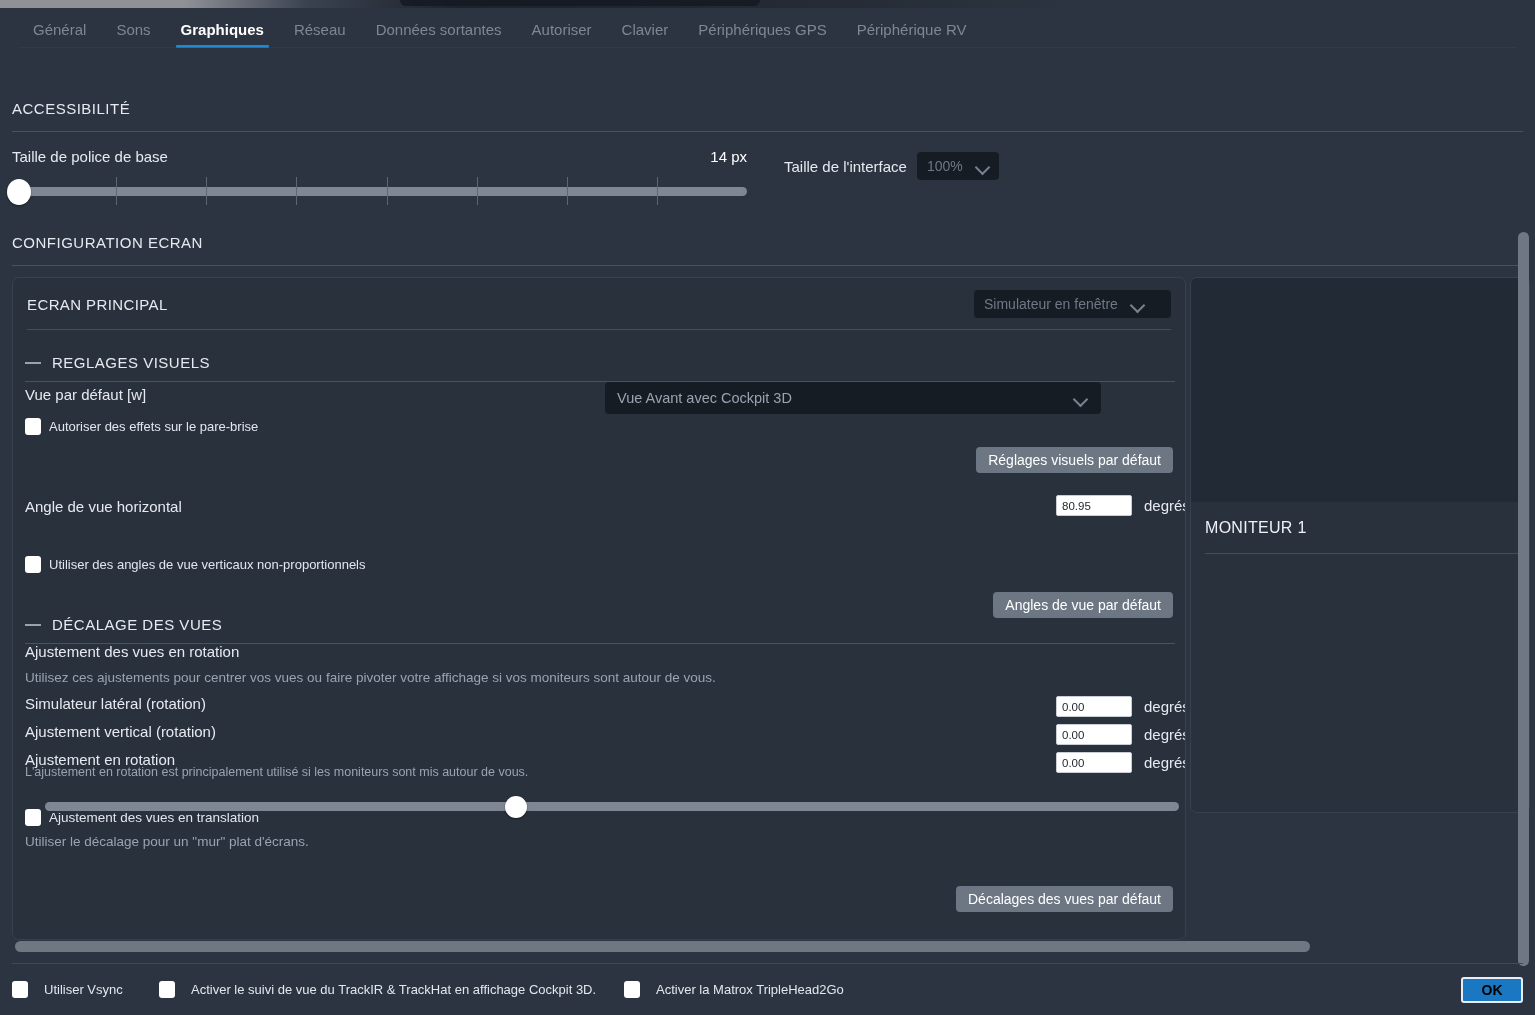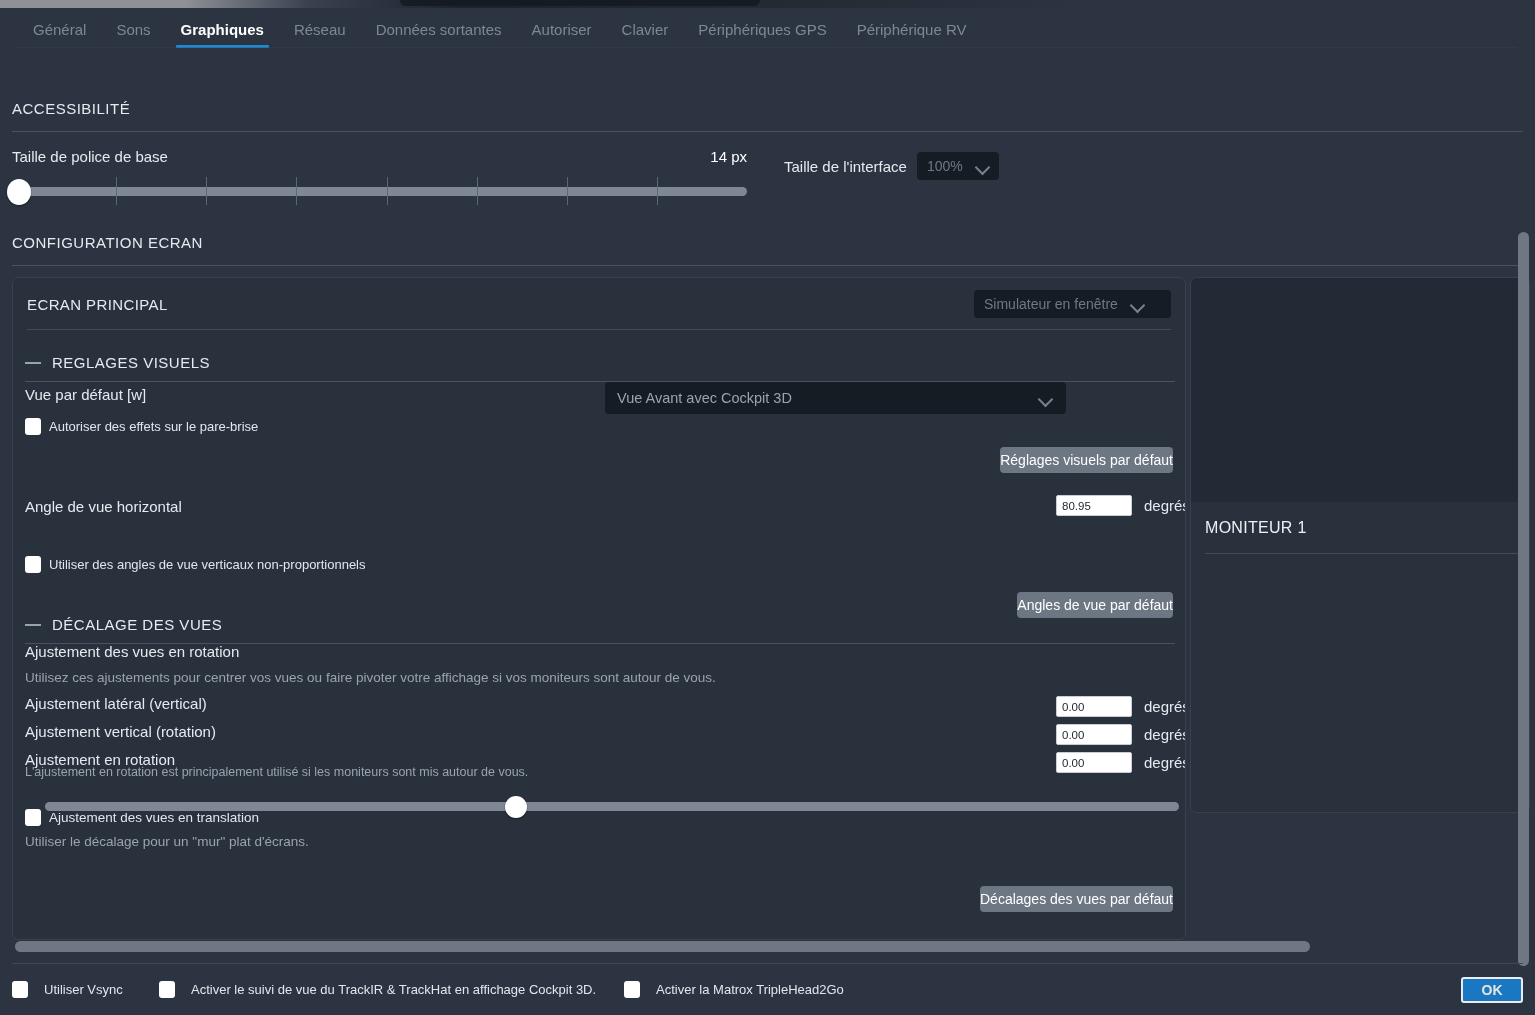--- a/index.html
+++ b/index.html
@@ -82,31 +82,31 @@
   .sub { position:absolute; left:12px; width:1150px; }
   .sub-head { display:flex; align-items:center; gap:11px; }
   .dash { width:16px; height:2px; background:#99a2af; }
   .sub-title { font-size:15px; color:#e7ebf1; letter-spacing:.5px; }
   .sub-rule { height:1px; background:#4a525f; margin-top:10px; }
 
   .row { position:absolute; display:flex; align-items:center; }
   .rlabel { font-size:15px; color:#e6eaf0; white-space:nowrap; }
   .rlabel.dim { color:#9aa3b0; font-size:13.5px; }
 
-  .dd-wide { background:#161c24; border-radius:4px; height:30px; width:461px;
+  .dd-wide { background:#161c24; border-radius:4px; height:30px; width:496px;
              display:flex; align-items:center; justify-content:space-between;
              padding:16px 12px; cursor:pointer; }
   .dd-wide .txt { font-size:14.5px; color:#9aa3b0; }
 
   .cbrow { position:absolute; display:flex; align-items:center; gap:8px; cursor:pointer; }
   .cbox { width:16px; height:17px; background:#ffffff; border-radius:3px; flex:none; }
   .cbtxt { font-size:13px; color:#e2e7ee; white-space:nowrap; }
 
   .btn-grey { position:absolute; background:#6d7683; color:#ffffff; font-size:14px;
-              border:none; border-radius:4px; height:26px; padding:0 0; cursor:pointer;
+              border:none; border-radius:4px; height:26px; padding:0 12px; cursor:pointer;
               font-family:"Liberation Sans", sans-serif; }
 
   .numbox { width:76px; height:21px; background:#ffffff; border:1px solid #c9ced6;
             border-radius:2px; color:#222a33; font-size:11.5px; padding:0 5px;
             font-family:Liberation Sans, sans-serif; }
   .unit { font-size:15px; color:#e6eaf0; margin-left:12px; }
 
   
   .fovtrack { position:absolute; left:32px; width:1134px; top:524px; height:9px;
               background:#7f8794; border-radius:5px; }
@@ -117,21 +117,21 @@
   .vscroll { position:absolute; top:232px; right:6px; width:11px; height:734px;
              background:#6f7783; border-radius:6px; cursor:pointer; }
   .hscroll { position:absolute; left:15px; top:941px; width:1295px; height:11px;
              background:#6f7783; border-radius:6px; cursor:pointer; }
 
   
   .footer { position:absolute; left:0; top:963px; width:1535px; height:52px; }
   .footer-rule { position:absolute; left:12px; right:12px; top:0; height:1px; background:#414956; }
   .foot-cb { position:absolute; top:18px; display:flex; align-items:center; gap:16px; cursor:pointer; }
   .btn-ok { position:absolute; right:12px; top:14px; width:62px; height:26px;
-            background:#1a78c2; color:#e5e5e5; font-size:14px; font-weight:bold;
+            background:#1a78c2; color:#000000; font-size:14px; font-weight:bold;
             border:2px solid #e8edf3; border-radius:3px; cursor:pointer;
             font-family:"Liberation Sans", sans-serif; }
 </style>
 </head>
 <body>
 
 <div class="chrome-sliver">
   <div class="blob"></div>
 </div>
 
@@ -252,21 +252,21 @@
 
     <div class="row" style="top:365px; left:12px;">
       <span class="rlabel">Ajustement des vues en rotation</span>
     </div>
     <div class="row" style="top:392px; left:12px;">
       <span class="rlabel dim">Utilisez ces ajustements pour centrer vos vues ou faire pivoter votre affichage si vos moniteurs sont autour de vous.</span>
     </div>
 
     <div id="offset-fields">
         <div class="row" style="top: 417px; left: 12px;">
-          <span class="rlabel">Ajustement latéral (vertical)</span>
+          <span class="rlabel">Simulateur latéral (rotation)</span>
         </div>
         <div class="row" style="top: 418px; left: 1043px;">
           <input class="numbox" type="text" value="0.00" style="">
           <span class="unit">degrés</span>
         </div>
         <div class="row" style="top: 445px; left: 12px;">
           <span class="rlabel">Ajustement vertical (rotation)</span>
         </div>
         <div class="row" style="top: 446px; left: 1043px;">
           <input class="numbox" type="text" value="0.00" style="">

